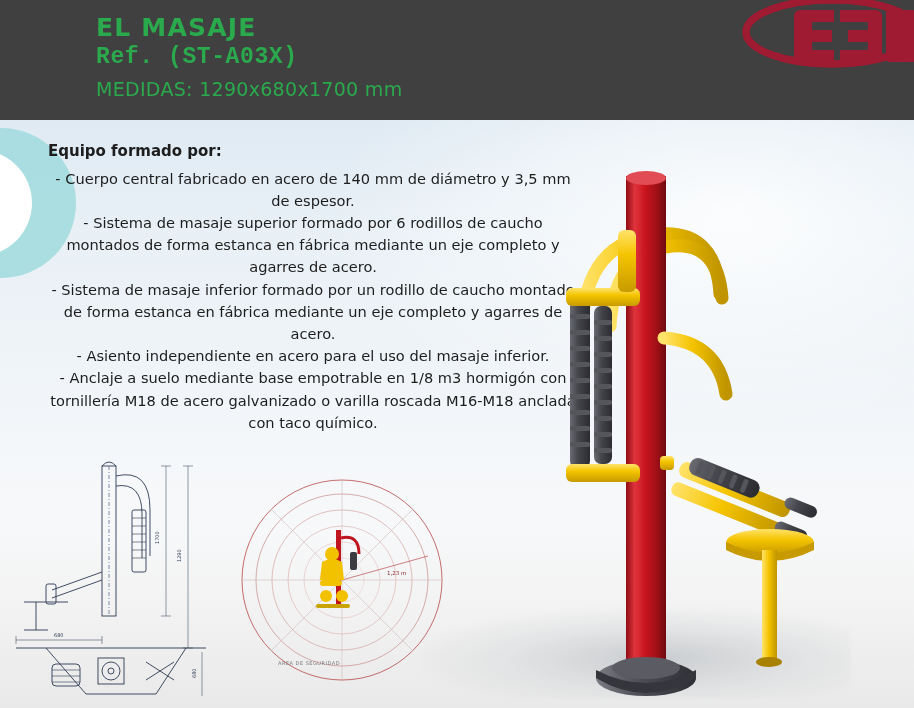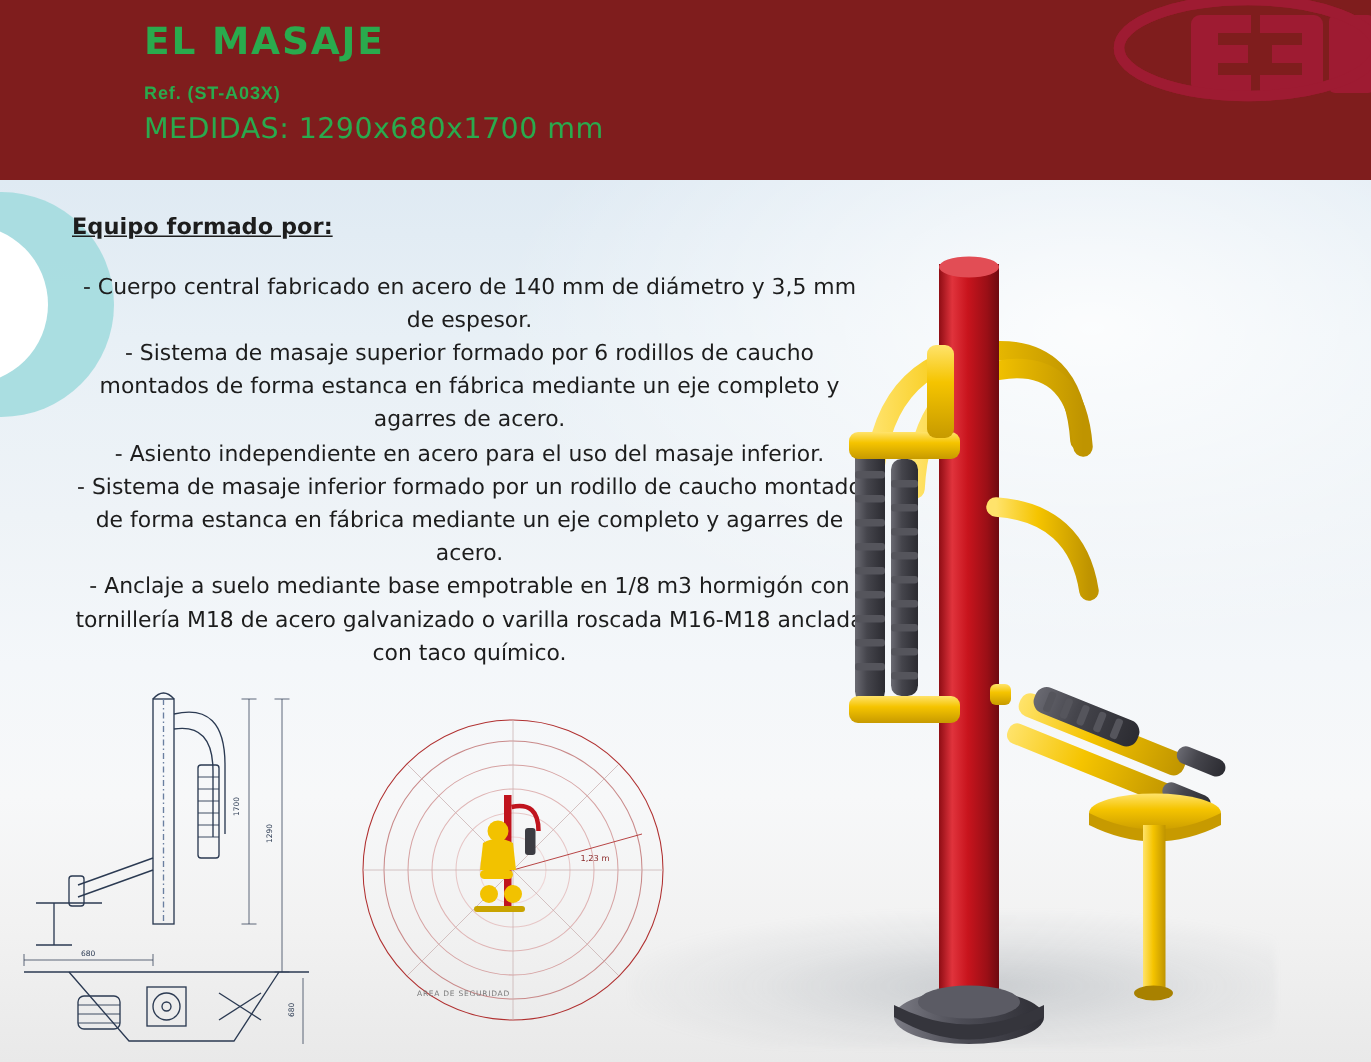--- a/index.html
+++ b/index.html
@@ -65,43 +65,43 @@
     width: 106px; height: 106px;
     border-radius: 50%;
     background: #ffffff;
   }
 
   
   .header {
     position: absolute;
     left: 0; top: 0;
     width: 914px; height: 120px;
-    background: #7f1d1d;
+    background: #404040;
   }
   .title-block {
     position: absolute;
     left: 96px; top: 14px;
   }
   .title-main {
     font-family: "DejaVu Sans", sans-serif;
     font-weight: bold;
     font-size: 25px;
     letter-spacing: 1.2px;
     color: #2aaa4d;
     line-height: 1.15;
     white-space: nowrap;
   }
   .title-ref {
-    font-family: Liberation Sans, sans-serif;
+    font-family: Liberation Mono, monospace;
     font-weight: bold;
-    font-size: 12px;
+    font-size: 23px;
     letter-spacing: 0.6px;
     color: #2aaa4d;
     line-height: 1.3;
-    margin-top: 12px;
+    margin-top: 0;
     white-space: nowrap;
   }
   .title-measures {
     font-family: "DejaVu Sans", sans-serif;
     font-weight: normal;
     font-size: 19px;
     letter-spacing: 0.3px;
     color: #2aaa4d;
     line-height: 1.3;
     margin-top: 4px;
@@ -120,22 +120,21 @@
     position: absolute;
     left: 48px; top: 140px;
     width: 530px;
     color: #1d1d1d;
     font-family: "DejaVu Sans", sans-serif;
     font-size: 14.6px;
     line-height: 1.52;
   }
   .desc-heading {
     font-weight: bold;
-    text-decoration: underline;
-    margin-bottom: 18px;
+    margin-bottom: 5px;
     font-size: 15px;
   }
   .desc p { margin: 0; text-align: center; }
 
   
   .tech-drawing {
     position: absolute;
     left: 6px; top: 452px;
     width: 220px; height: 252px;
   }
@@ -195,22 +194,22 @@
         <rect x="146" y="14" width="30" height="52" rx="4"></rect>
       </g>
       <ellipse cx="92" cy="36" rx="86" ry="32" fill="none" stroke="#9e1b32" stroke-width="7"></ellipse>
     </svg>
   </div>
 
   <div class="desc">
     <div class="desc-heading">Equipo formado por:</div>
     <p>- Cuerpo central fabricado en acero de 140 mm de diámetro y 3,5 mm de espesor.</p>
     <p>- Sistema de masaje superior formado por 6 rodillos de caucho montados de forma estanca en fábrica mediante un eje completo y agarres de acero.</p>
+    <p>- Sistema de masaje inferior formado por un rodillo de caucho montado de forma estanca en fábrica mediante un eje completo y agarres de acero.</p>
     <p>- Asiento independiente en acero para el uso del masaje inferior.</p>
-    <p>- Sistema de masaje inferior formado por un rodillo de caucho montado de forma estanca en fábrica mediante un eje completo y agarres de acero.</p>
     <p>- Anclaje a suelo mediante base empotrable en 1/8 m3 hormigón con tornillería M18 de acero galvanizado o varilla roscada M16-M18 anclada con taco químico.</p>
   </div>
 
   <svg class="tech-drawing" viewBox="0 0 220 252">
     <g stroke="#2b3a52" fill="none" stroke-width="0.9">
 
       <rect x="96" y="14" width="14" height="150"></rect>
       <line x1="103" y1="14" x2="103" y2="164" stroke-dasharray="4 2 1 2" stroke="#6a7fa0"></line>
 
       <path d="M96 14 q7 -8 14 0"></path>

